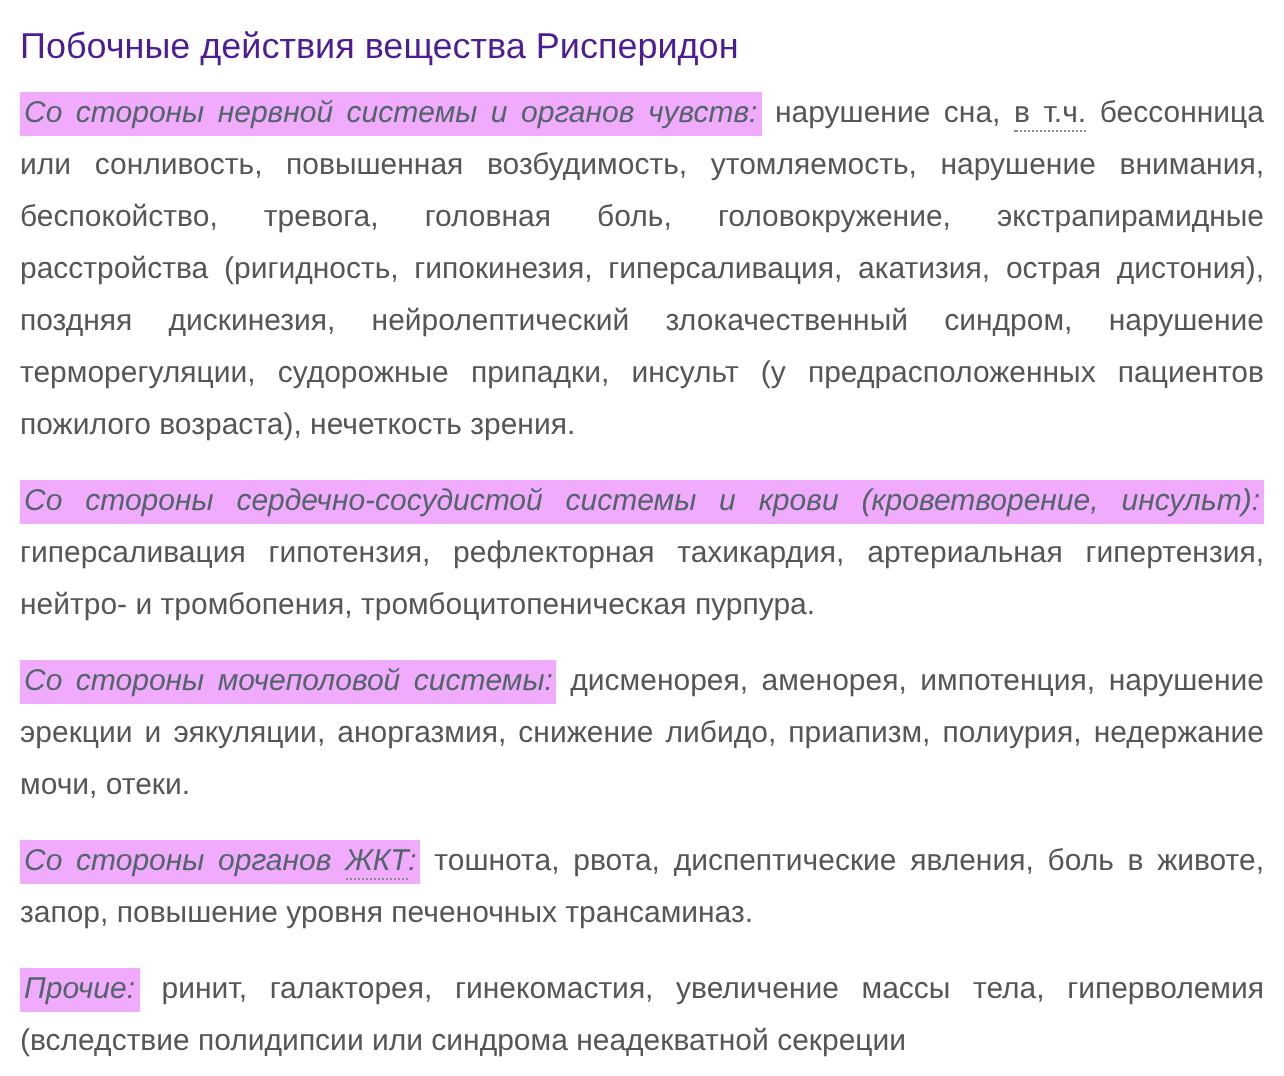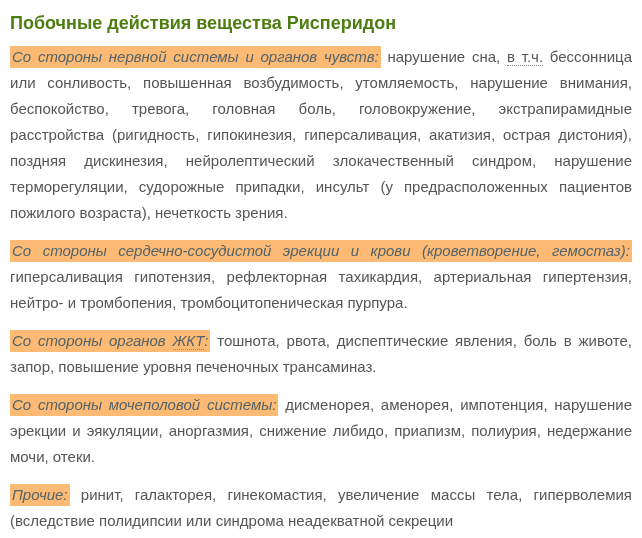--- a/index.html
+++ b/index.html
@@ -9,34 +9,34 @@
     background: #ffffff;
     overflow: hidden;
   }
   body {
     font-family: "Liberation Sans", sans-serif;
     padding: 9px 10px 0 10px;
   }
   h1[data-name="page-title"] {
     font-size: 18px;
     line-height: 22px;
-    font-weight: bold;
-    color: #4d7c0f;
+    font-weight: normal;
+    color: #4c1d95;
     margin: 3px 0 10px 0;
   }
   p.para {
     font-size: 15px;
     line-height: 26px;
     color: #565659;
     text-align: justify;
     margin: 0 0 12px 0;
   }
   .hl {
     font-style: italic;
-    background: #fdba74;
+    background: #f0abfc;
     color: #53646a;
     padding: 2px 2px 3px 2px;
     -webkit-box-decoration-break: clone;
     box-decoration-break: clone;
   }
   .abbr {
     color: inherit;
     text-decoration: none;
     border-bottom: 1px dotted #8b8b8b;
     cursor: pointer;
@@ -44,22 +44,22 @@
 </style>
 </head>
 <body>
 
 <main data-name="article">
 
   <h1 data-name="page-title">Побочные действия вещества Рисперидон</h1>
 
   <p class="para" data-name="paragraph-nervous-system"><em class="hl" data-name="section-header-nervous-system">Со стороны нервной системы и органов чувств:</em><span data-name="section-text"> нарушение сна, </span><a class="abbr" data-name="abbr-link-v-t-ch">в т.ч.</a><span data-name="section-text"> бессонница или сонливость, повышенная возбудимость, утомляемость, нарушение внимания, беспокойство, тревога, головная боль, головокружение, экстрапирамидные расстройства (ригидность, гипокинезия, гиперсаливация, акатизия, острая дистония), поздняя дискинезия, нейролептический злокачественный синдром, нарушение терморегуляции, судорожные припадки, инсульт (у предрасположенных пациентов пожилого возраста), нечеткость зрения.</span></p>
 
-  <p class="para" data-name="paragraph-cardiovascular"><em class="hl" data-name="section-header-cardiovascular">Со стороны сердечно-сосудистой эрекции и крови (кроветворение, гемостаз):</em><span data-name="section-text"> гиперсаливация гипотензия, рефлекторная тахикардия, артериальная гипертензия, нейтро- и тромбопения, тромбоцитопеническая пурпура.</span></p>
+  <p class="para" data-name="paragraph-cardiovascular"><em class="hl" data-name="section-header-cardiovascular">Со стороны сердечно-сосудистой системы и крови (кроветворение, инсульт):</em><span data-name="section-text"> гиперсаливация гипотензия, рефлекторная тахикардия, артериальная гипертензия, нейтро- и тромбопения, тромбоцитопеническая пурпура.</span></p>
+
+  <p class="para" data-name="paragraph-urogenital"><em class="hl" data-name="section-header-urogenital">Со стороны мочеполовой системы:</em><span data-name="section-text"> дисменорея, аменорея, импотенция, нарушение эрекции и эякуляции, аноргазмия, снижение либидо, приапизм, полиурия, недержание мочи, отеки.</span></p>
 
   <p class="para" data-name="paragraph-git"><em class="hl" data-name="section-header-git"><span data-name="section-header-text">Со стороны органов </span><a class="abbr" data-name="abbr-link-zhkt">ЖКТ</a><span data-name="section-header-text">:</span></em><span data-name="section-text"> тошнота, рвота, диспептические явления, боль в животе, запор, повышение уровня печеночных трансаминаз.</span></p>
-
-  <p class="para" data-name="paragraph-urogenital"><em class="hl" data-name="section-header-urogenital">Со стороны мочеполовой системы:</em><span data-name="section-text"> дисменорея, аменорея, импотенция, нарушение эрекции и эякуляции, аноргазмия, снижение либидо, приапизм, полиурия, недержание мочи, отеки.</span></p>
 
 
   <p class="para" data-name="paragraph-other"><em class="hl" data-name="section-header-other">Прочие:</em><span data-name="section-text"> ринит, галакторея, гинекомастия, увеличение массы тела, гиперволемия (вследствие полидипсии или синдрома неадекватной секреции </span></p>
 
 </main>
 
 </body></html>

